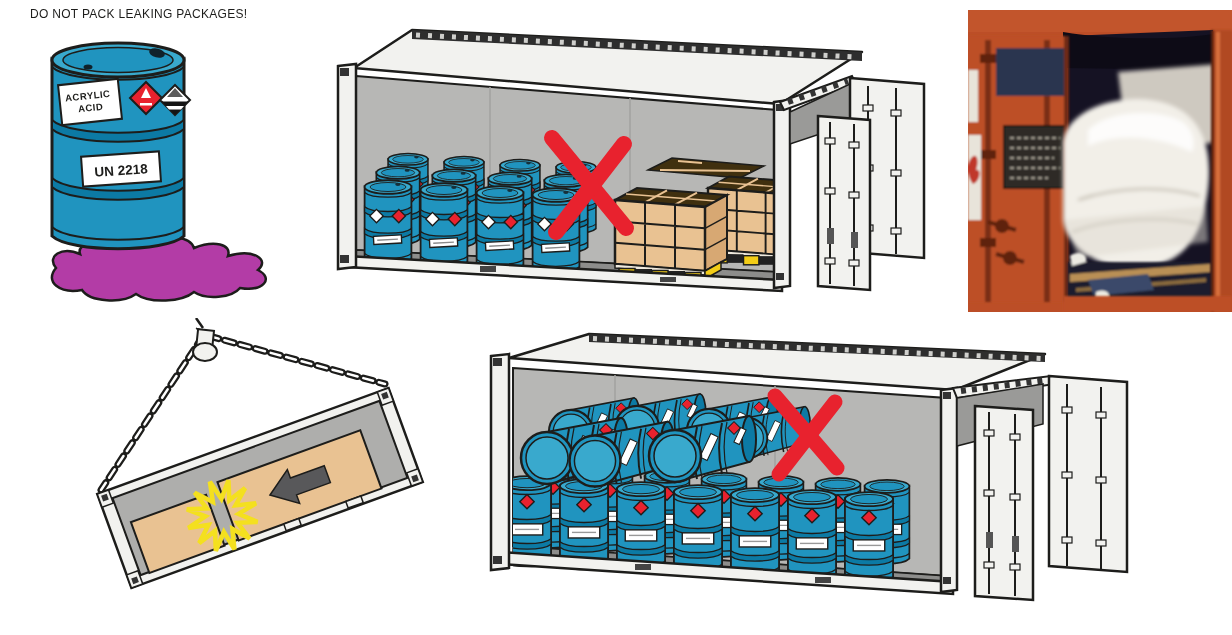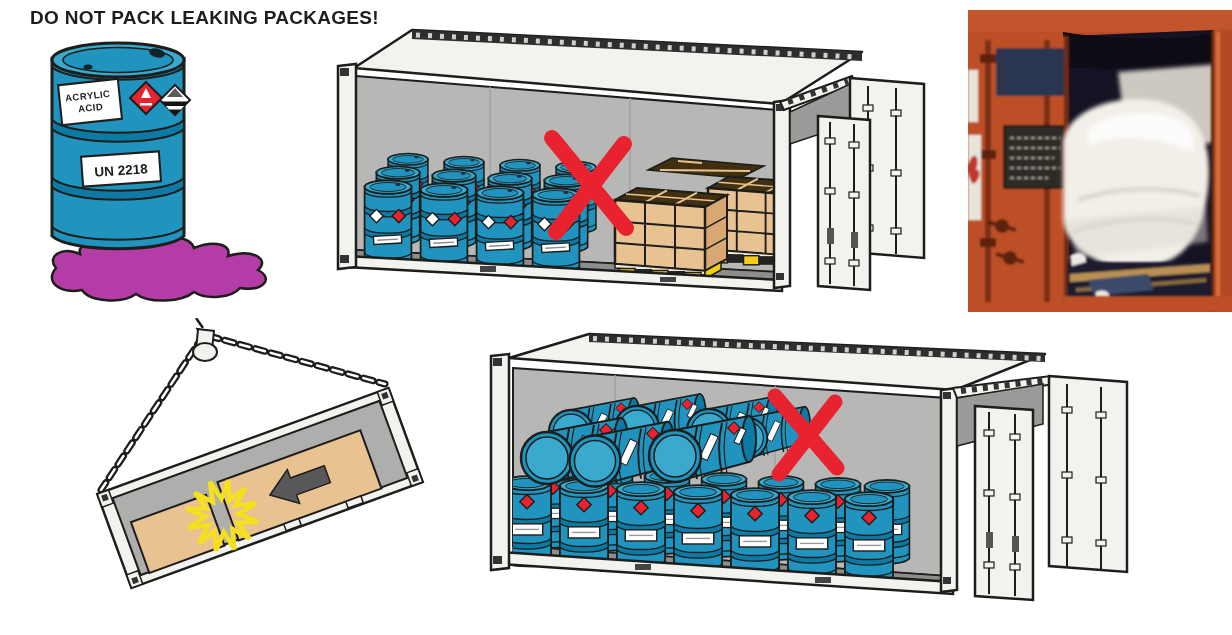--- a/index.html
+++ b/index.html
@@ -6,21 +6,21 @@
     --ink:#1d1d1b; --drum_blue:#2094bf; --drum_blue_light:#39a9cd; --drum_blue_dark:#0c7aa4;
     --hazard_red:#e8222e; --puddle_magenta:#b33ca6; --box_tan:#e9c292; --box_tan_side:#d7a873;
     --box_dark:#40300f; --pallet_yellow:#f3cd17; --container_white:#f2f2ef; --interior_gray:#b7b7b5;
     --floor_gray:#8d8d8b; --crash_yellow:#f4e01f; --arrow_gray:#58585a; --photo_orange:#bc4e27;
     --photo_dark:#151223; --bale_white:#f2efe8;
   }
   html,body{margin:0;padding:0;background:#fff;}
   #stage{position:relative;width:1232px;height:635px;background:#fff;overflow:hidden;
          font-family:"Liberation Sans",sans-serif;}
   .fig{position:absolute;}
-  #title{position:absolute;left:30px;top:7px;font-size:19px;font-weight:700;
+  #title{position:absolute;left:30px;top:7px;font-size:12px;font-weight:400;
          letter-spacing:.3px;color:var(--ink);}
   svg text{font-family:"Liberation Sans",sans-serif;fill:var(--ink);}
   .ink{stroke:var(--ink);}
   .f-white{fill:var(--container_white);} .f-int{fill:var(--interior_gray);}
   .f-floor{fill:var(--floor_gray);} .f-blue{fill:var(--drum_blue);}
   .f-blue-l{fill:var(--drum_blue_light);} .f-blue-d{fill:var(--drum_blue_dark);}
   .f-red{fill:var(--hazard_red);} .f-tan{fill:var(--box_tan);} .f-tan-s{fill:var(--box_tan_side);}
   .f-dark{fill:var(--box_dark);} .f-yel{fill:var(--pallet_yellow);} .f-wht{fill:#ffffff;}
   .f-puddle{fill:var(--puddle_magenta);} .st-star{stroke:var(--crash_yellow);}
   .f-arrow{fill:var(--arrow_gray);} .st-x{stroke:var(--hazard_red);}

